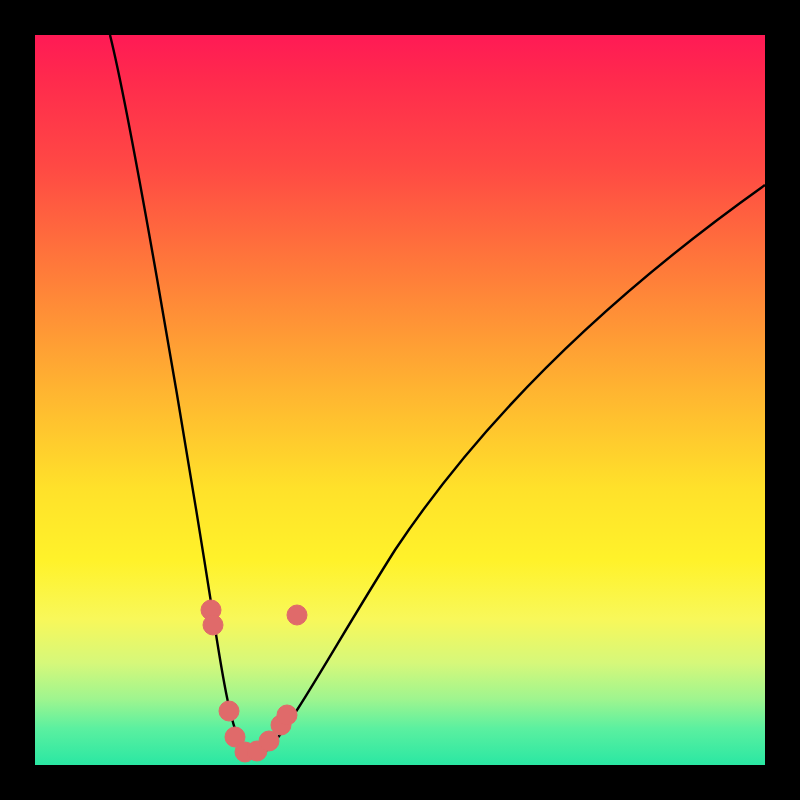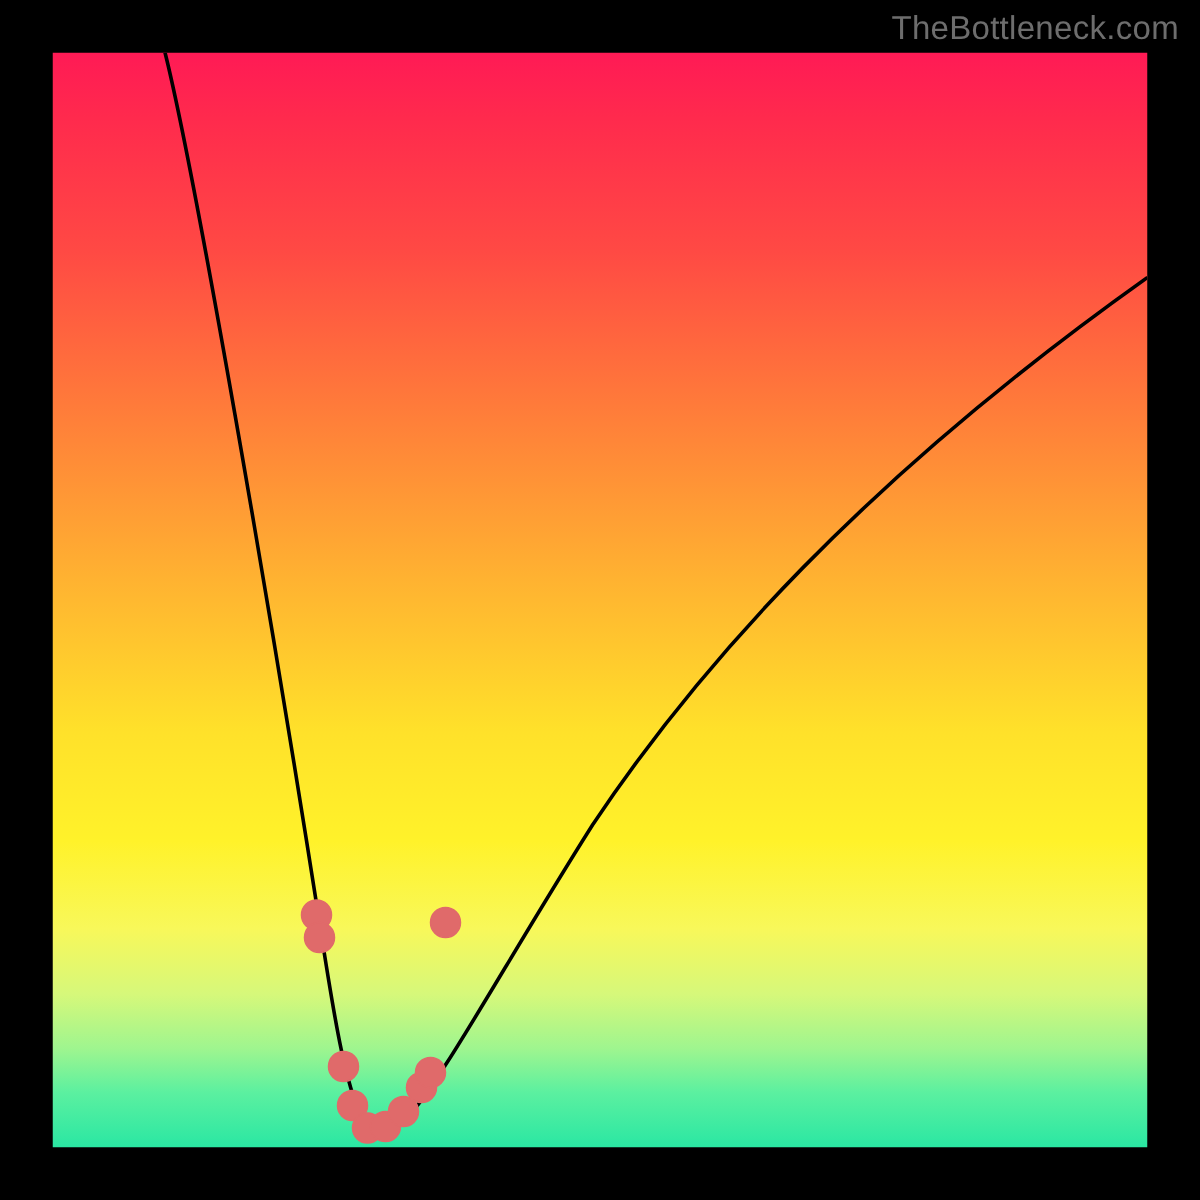--- a/index.html
+++ b/index.html
@@ -55,21 +55,20 @@
   }
   svg.curves {
     position: absolute;
     inset: 0;
   }
 </style>
 </head>
 <body>
 
 <div class="frame">
-  <div class="watermark">TheBottleneck.com</div>
 
   <div class="plot">
     <div class="gradient"></div>
 
     <svg class="curves" viewBox="0 0 730 730" preserveAspectRatio="none">
       <path d="M 75 0
                C 95 80, 145 370, 178 580
                C 188 645, 196 695, 210 718
                C 216 725, 224 724, 235 712
                C 260 685, 300 610, 360 515

